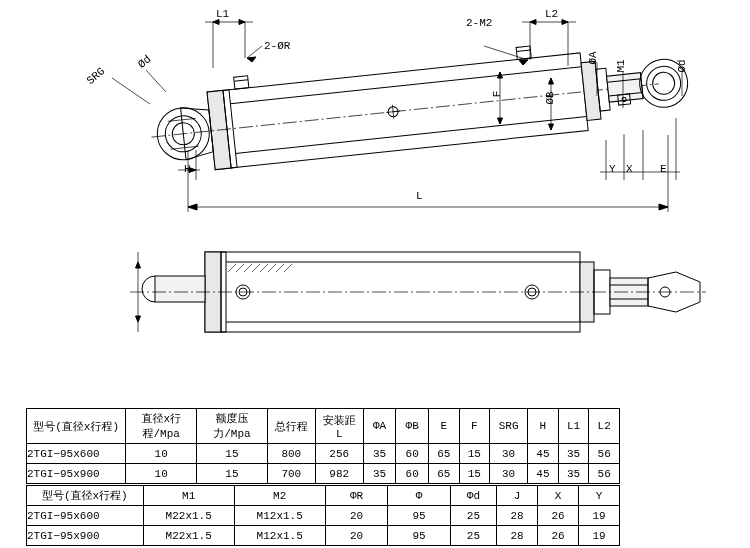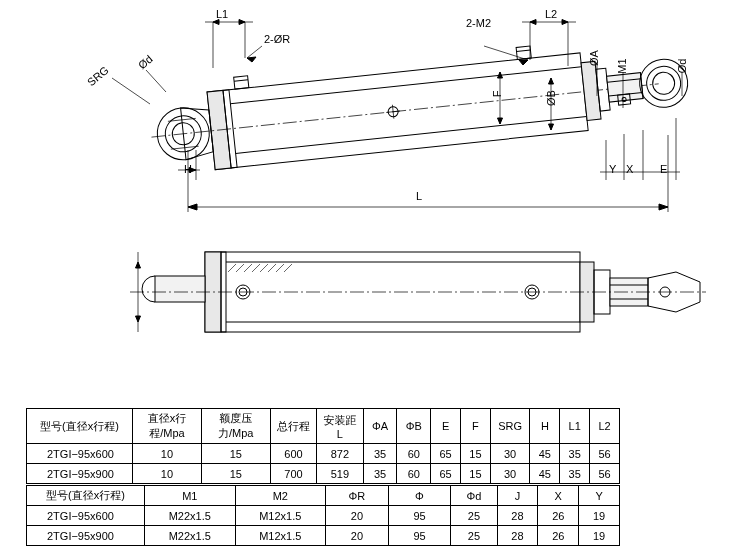--- a/index.html
+++ b/index.html
@@ -1,23 +1,23 @@
 <!DOCTYPE html>
 <html><head>
 <meta charset="utf-8">
 <style>
   html,body{margin:0;padding:0;}
   body{width:750px;height:548px;background:#ffffff;font-family:"Liberation Sans",sans-serif;color:#000;position:relative;overflow:hidden;}
-  .stage{position:relative;width:620px;height:548px;}
+  .stage{position:relative;width:620px;height:548px;font-family:Liberation Mono, monospace;}
   svg.draw{position:absolute;left:0;top:0;width:750px;height:400px;}
   .lbl{position:absolute;font-size:11px;color:#000;white-space:nowrap;}
   table.spec{position:absolute;border-collapse:collapse;font-size:11px;}
   table.spec th, table.spec td{border:1px solid #000;text-align:center;padding:2px 4px;font-weight:normal;height:15px;}
   table.spec th{font-weight:normal;}
-  table.spec td.model{text-align:left;padding-left:20px;}
+  table.spec td.model{text-align:left;padding-left:0;}
   #tbl1{left:26px;top:408px;}
   #tbl2{left:26px;top:485px;}
 </style>
 </head>
 <body>
 
 <div class="stage">
 
   <svg class="draw" viewBox="0 0 750 400">
     <g fill="none" stroke="#000" stroke-width="1">
@@ -157,21 +157,21 @@
       </g>
 
       <line x1="138" y1="252" x2="138" y2="332" stroke-width="0.7"></line>
       <path d="M138 262 l-2.5 6 h5 z" fill="#000"></path>
       <path d="M138 322 l-2.5 -6 h5 z" fill="#000"></path>
     </g>
   </svg>
 
   <div class="lbl" style="left:216px;top:8px;">L1</div>
   <div class="lbl" style="left:545px;top:8px;">L2</div>
-  <div class="lbl" style="left:264px;top:33px;">2-ØR</div>
+  <div class="lbl" style="left:264px;top:40px;">2-ØR</div>
   <div class="lbl" style="left:466px;top:17px;">2-M2</div>
   <div class="lbl" style="left:86px;top:70px;transform:rotate(-40deg);">SRG</div>
   <div class="lbl" style="left:138px;top:56px;transform:rotate(-40deg);">Ød</div>
   <div class="lbl" style="left:586px;top:52px;transform:rotate(-90deg);">ØA</div>
   <div class="lbl" style="left:614px;top:60px;transform:rotate(-90deg);">M1</div>
   <div class="lbl" style="left:675px;top:60px;transform:rotate(-90deg);">Ød</div>
   <div class="lbl" style="left:494px;top:88px;transform:rotate(-90deg);">F</div>
   <div class="lbl" style="left:543px;top:92px;transform:rotate(-90deg);">ØB</div>
   <div class="lbl" style="left:184px;top:163px;">H</div>
   <div class="lbl" style="left:609px;top:163px;">Y</div>
@@ -195,37 +195,37 @@
         <th style="width:30px;">H</th>
         <th style="width:30px;">L1</th>
         <th style="width:30px;">L2</th>
       </tr>
     </thead>
     <tbody>
       <tr>
         <td class="model">2TGI−95x600</td>
         <td>10</td>
         <td>15</td>
-        <td>600</td>
-        <td>872</td>
+        <td>800</td>
+        <td>256</td>
         <td>35</td>
         <td>60</td>
         <td>65</td>
         <td>15</td>
         <td>30</td>
         <td>45</td>
         <td>35</td>
         <td>56</td>
       </tr>
       <tr>
         <td class="model">2TGI−95x900</td>
         <td>10</td>
         <td>15</td>
         <td>700</td>
-        <td>519</td>
+        <td>982</td>
         <td>35</td>
         <td>60</td>
         <td>65</td>
         <td>15</td>
         <td>30</td>
         <td>45</td>
         <td>35</td>
         <td>56</td>
       </tr>
     </tbody>

